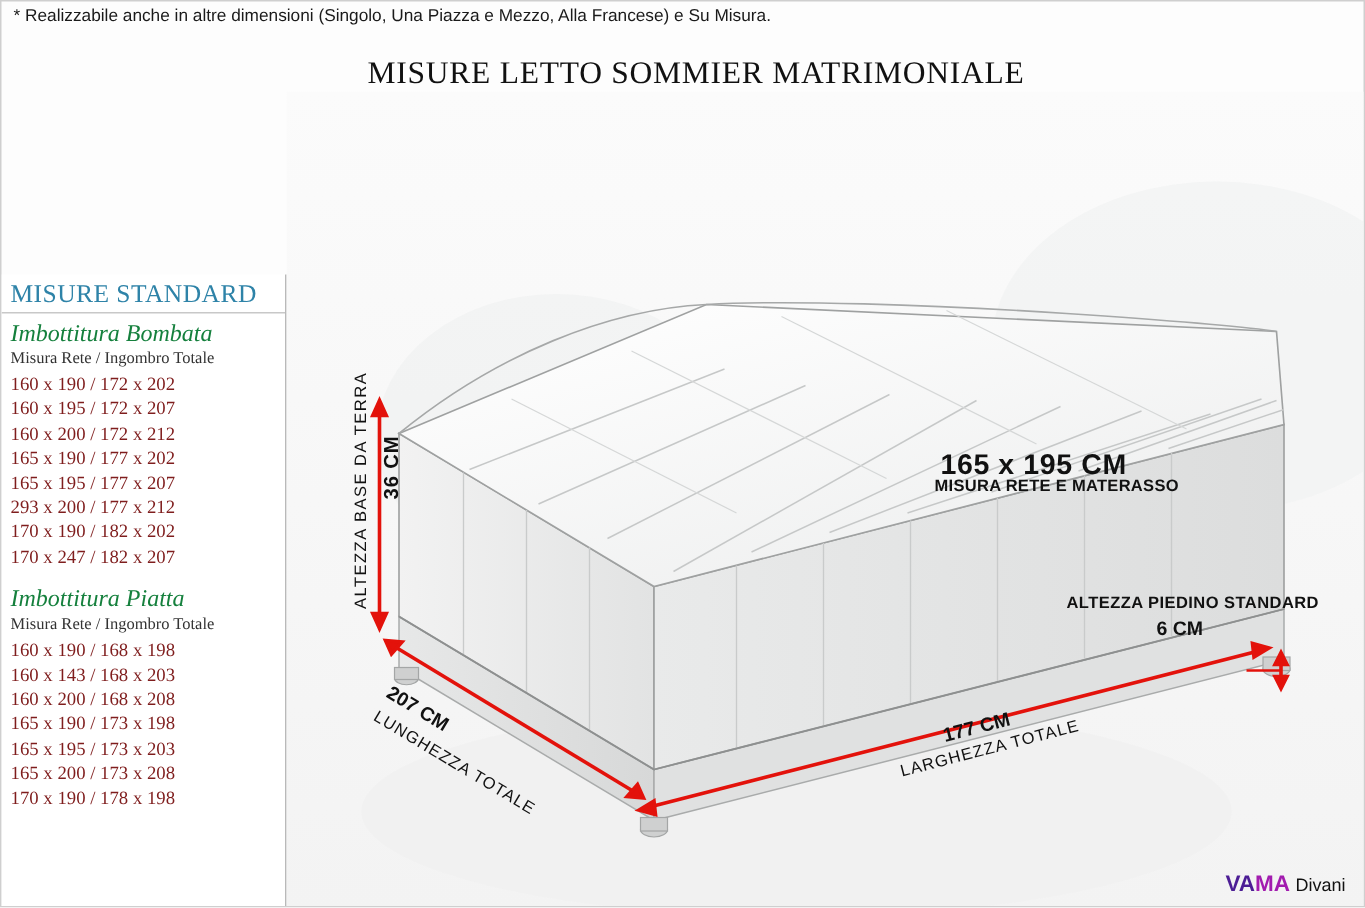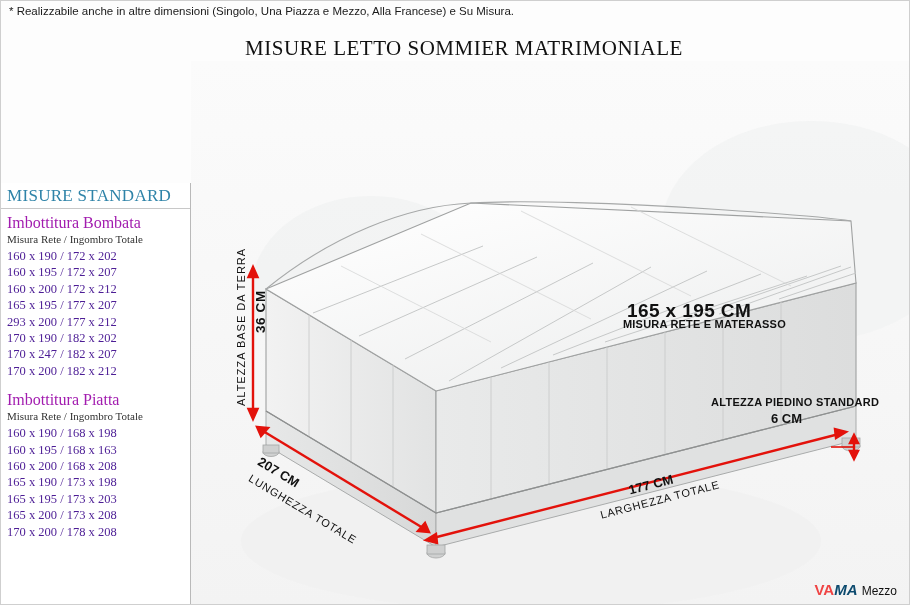--- a/index.html
+++ b/index.html
@@ -61,37 +61,38 @@
     font-family: "Liberation Serif", serif;
     font-size: 17px;
     color: #2e83a8;
     padding: 3px 6px 2px 6px;
     border-bottom: 1px solid #c8c8c8;
     letter-spacing: 0.3px;
   }
   .panel-sub {
     font-family: "Liberation Serif", serif;
     font-size: 16px;
-    color: #a21caf;
+    color: #15803d;
     padding: 5px 6px 0 6px;
+    font-style: italic;
   }
   .panel-cap {
     font-family: "Liberation Serif", serif;
     font-size: 11px;
     color: #333;
     padding: 1px 6px 3px 6px;
   }
   .panel-list {
     padding: 0 6px;
   }
   .panel-list div {
     font-family: "Liberation Serif", serif;
     font-size: 12.5px;
     line-height: 16.4px;
-    color: #4c1d95;
+    color: #7f1d1d;
     white-space: nowrap;
   }
 
   
   .stage {
     position: absolute;
     left: 190px;
     top: 60px;
     width: 720px;
     height: 545px;
@@ -133,22 +134,22 @@
 
   .brand {
     position: absolute;
     right: 12px;
     bottom: 6px;
     font-family: "Liberation Sans", sans-serif;
     font-size: 15px;
     font-weight: bold;
     color: #111;
   }
-  .brand .v { color: #ef4444; }
-  .brand .a { color: #0c4a6e; font-style: italic; }
+  .brand .v { color: #4c1d95; }
+  .brand .a { color: #a21caf; }
   .brand .d {
     font-weight: normal;
     font-size: 12px;
     color: #111;
   }
 </style>
 </head>
 <body>
 
 <div id="page">
@@ -158,37 +159,37 @@
 
   <div class="panel">
     <div class="panel-head">MISURE STANDARD</div>
 
     <div class="panel-sub">Imbottitura Bombata</div>
     <div class="panel-cap">Misura Rete / Ingombro Totale</div>
     <div class="panel-list">
       <div>160 x 190 / 172 x 202</div>
       <div>160 x 195 / 172 x 207</div>
       <div>160 x 200 / 172 x 212</div>
+      <div>165 x 190 / 177 x 202</div>
       <div>165 x 195 / 177 x 207</div>
       <div>293 x 200 / 177 x 212</div>
       <div>170 x 190 / 182 x 202</div>
       <div>170 x 247 / 182 x 207</div>
-      <div>170 x 200 / 182 x 212</div>
     </div>
 
     <div class="panel-sub" style="padding-top:12px;">Imbottitura Piatta</div>
     <div class="panel-cap">Misura Rete / Ingombro Totale</div>
     <div class="panel-list">
       <div>160 x 190 / 168 x 198</div>
-      <div>160 x 195 / 168 x 163</div>
+      <div>160 x 143 / 168 x 203</div>
       <div>160 x 200 / 168 x 208</div>
       <div>165 x 190 / 173 x 198</div>
       <div>165 x 195 / 173 x 203</div>
       <div>165 x 200 / 173 x 208</div>
-      <div>170 x 200 / 178 x 208</div>
+      <div>170 x 190 / 178 x 198</div>
     </div>
   </div>
 
   <div class="stage">
 
     <svg width="720" height="545" viewBox="0 0 720 545">
 
       <defs>
         <linearGradient id="wall" x1="0" y1="0" x2="0" y2="1">
           <stop offset="0%" stop-color="#fbfbfb"></stop>
@@ -310,16 +311,16 @@
     <div class="lbl bold" style="left:436px; top:422px; font-size:13px; transform:rotate(-14.5deg); transform-origin:left top;">177 CM</div>
 
     <div class="lbl" style="left:408px; top:448px; font-size:11px; letter-spacing:0.8px; transform:rotate(-14.5deg); transform-origin:left top;">LARGHEZZA TOTALE</div>
 
     <div class="lbl bold" style="left:520px; top:335px; font-size:11px; letter-spacing:0.3px;">ALTEZZA PIEDINO STANDARD</div>
     <div class="lbl bold" style="left:580px; top:350px; font-size:13px;">6 CM</div>
   </div>
 
   <div class="brand">
     <span class="v">VA</span><span class="a">MA</span>
-    <span class="d">Mezzo</span>
+    <span class="d">Divani</span>
   </div>
 
 </div>
 
 </body></html>

